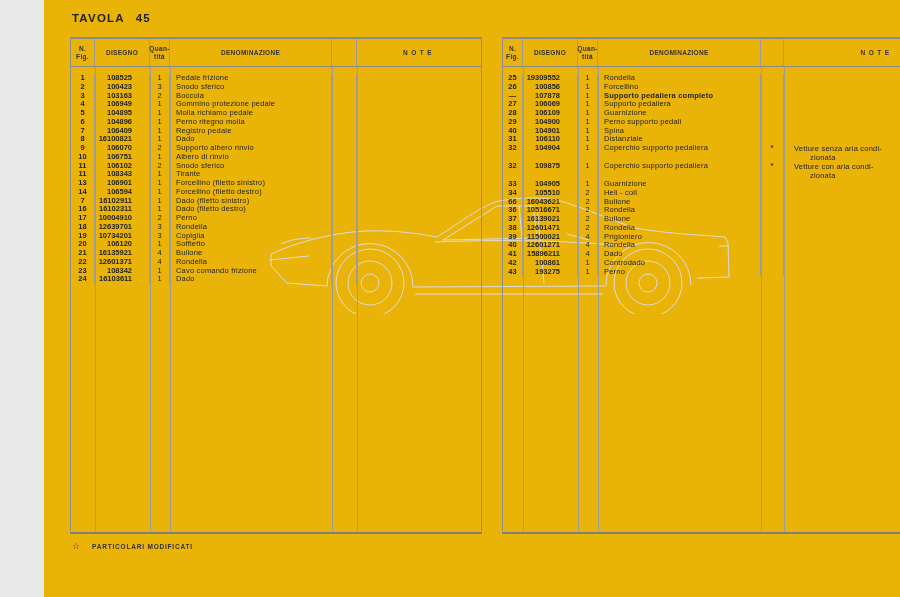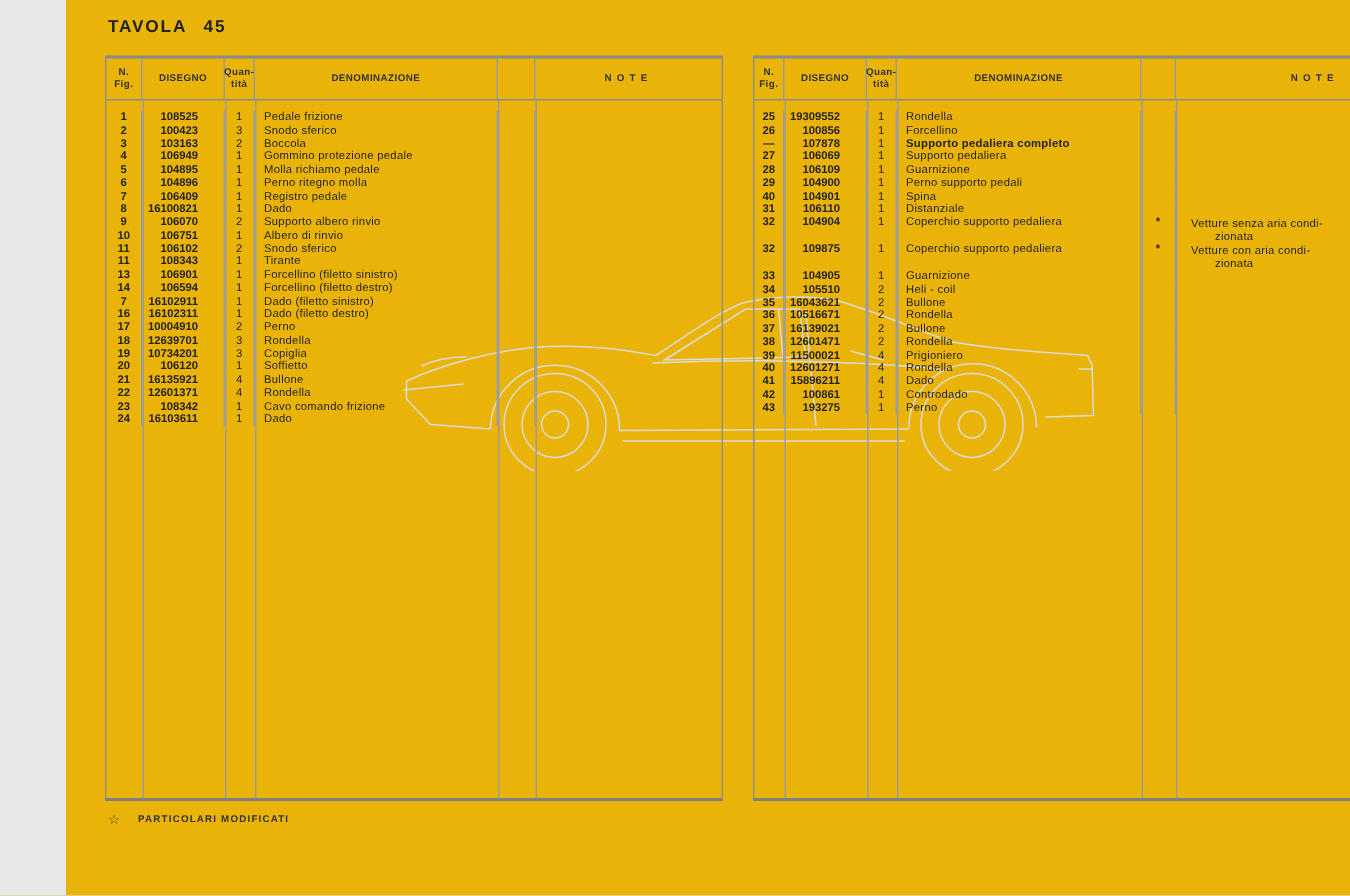--- a/index.html
+++ b/index.html
@@ -452,21 +452,21 @@
         <div class="row">
           <div class="c fig">34</div>
           <div class="c dis">105510</div>
           <div class="c qta">2</div>
           <div class="c den">Heli - coil</div>
           <div class="c star"></div>
           <div class="c note"></div>
         </div>
 
         <div class="row">
-          <div class="c fig">35</div>
+          <div class="c fig">66</div>
           <div class="c dis">16043621</div>
           <div class="c qta">2</div>
           <div class="c den">Bullone</div>
           <div class="c star"></div>
           <div class="c note"></div>
         </div>
 
         <div class="row">
           <div class="c fig">36</div>
           <div class="c dis">10516671</div>

